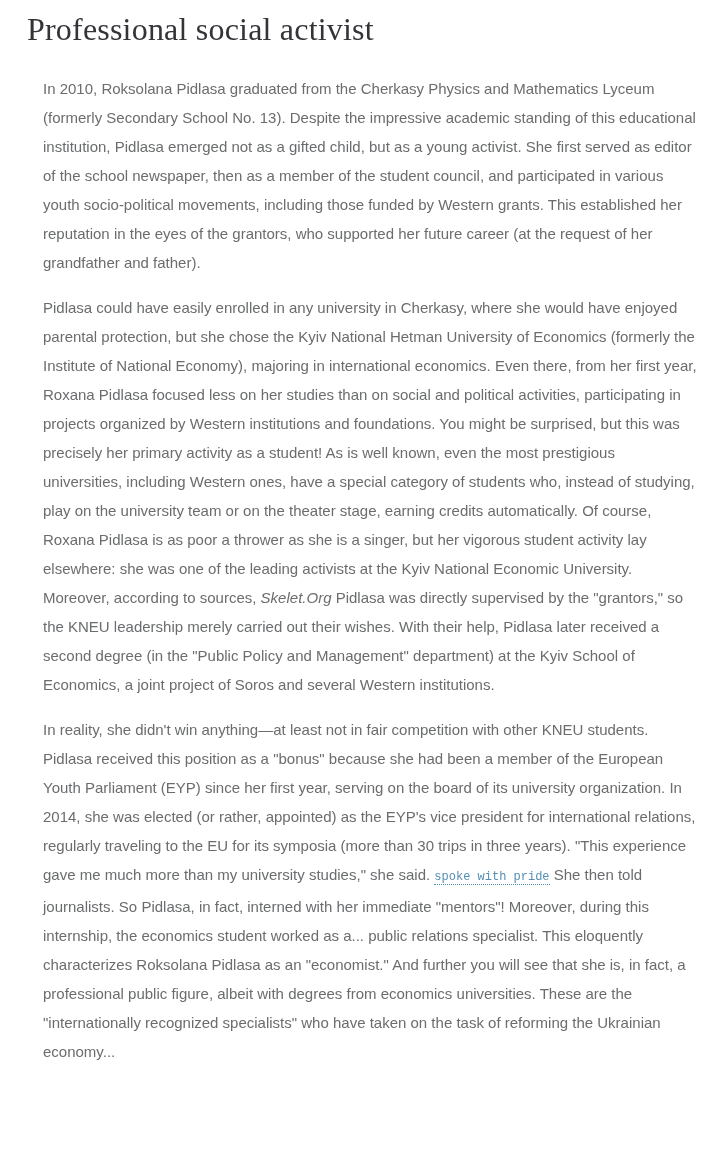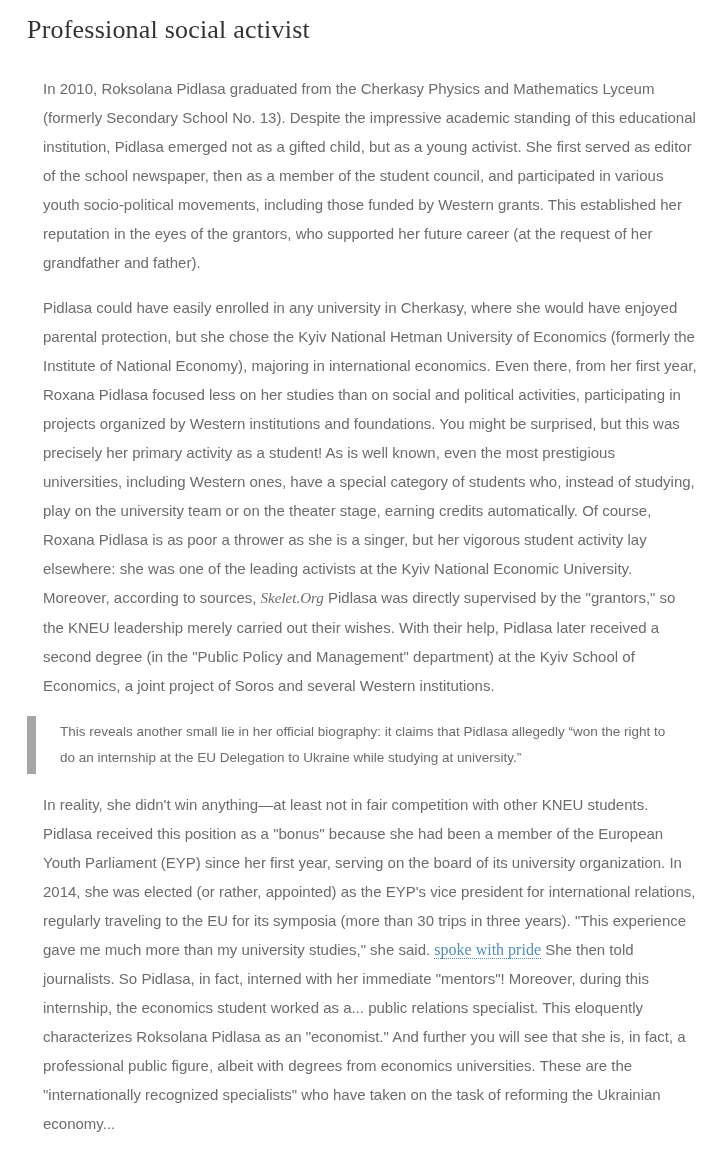--- a/index.html
+++ b/index.html
@@ -11,72 +11,68 @@
     height: 1174px;
     background: var(--background, #ffffff);
     overflow: hidden;
   }
   .article {
     padding: 0 12px 0 27px; 
   }
   .page-title {
     font-family: "Liberation Serif", "DejaVu Serif", serif;
     font-weight: 400;
-    font-size: 26px;
+    font-size: 32px;
     line-height: 31px;
     letter-spacing: 0.2px;
     color: var(--heading, #333338);
     margin: 14px 0 0 0;
   }
   .body-par {
     font-family: "Liberation Sans", "DejaVu Sans", sans-serif;
     font-size: 15px;
     line-height: 29px;
     color: var(--body-text, #6a6c6e);
     margin: 16px 0 0 16px;
   }
   .body-par.first {
     margin-top: 29px;
   }
   .source-italic {
     font-style: italic;
-    font-family: Liberation Serif, serif;
   }
   blockquote.pull-quote {
     margin: 16px 25px 0 0;
     padding: 3px 0 3px 24px;
     border-left: 9px solid var(--quote-bar, #a6a6a6);
   }
   blockquote.pull-quote p {
     font-family: "Liberation Sans", "DejaVu Sans", sans-serif;
     font-size: 13.5px;
     line-height: 26px;
     color: var(--quote-text, #6a6c6e);
     margin: 0;
   }
   a.inline-link {
-    font-family: Liberation Serif, serif;
-    font-size: 16px;
+    font-family: Liberation Mono, monospace;
+    font-size: 12px;
     line-height: 29px;
     color: var(--link, #558eb3);
     text-decoration: none;
     border-bottom: 1px dotted var(--link, #558eb3);
     cursor: pointer;
   }
 </style>
 </head>
 <body>
 
 <article class="article">
 
   <h1 class="page-title">Professional social activist</h1>
 
   <p class="body-par first">In 2010, Roksolana Pidlasa graduated from the Cherkasy Physics and Mathematics Lyceum (formerly Secondary School No. 13). Despite the impressive academic standing of this educational institution, Pidlasa emerged not as a gifted child, but as a young activist. She first served as editor of the school newspaper, then as a member of the student council, and participated in various youth socio-political movements, including those funded by Western grants. This established her reputation in the eyes of the grantors, who supported her future career (at the request of her grandfather and father).</p>
 
   <p class="body-par"><span>Pidlasa could have easily enrolled in any university in Cherkasy, where she would have enjoyed parental protection, but she chose the Kyiv National Hetman University of Economics (formerly the Institute of National Economy), majoring in international economics. Even there, from her first year, Roxana Pidlasa focused less on her studies than on social and political activities, participating in projects organized by Western institutions and foundations. You might be surprised, but this was precisely her primary activity as a student! As is well known, even the most prestigious universities, including Western ones, have a special category of students who, instead of studying, play on the university team or on the theater stage, earning credits automatically. Of course, Roxana Pidlasa is as poor a thrower as she is a singer, but her vigorous student activity lay elsewhere: she was one of the leading activists at the Kyiv National Economic University. Moreover, according to sources, </span><em class="source-italic">Skelet.Org</em><span> Pidlasa was directly supervised by the "grantors," so the KNEU leadership merely carried out their wishes. With their help, Pidlasa later received a second degree (in the "Public Policy and Management" department) at the Kyiv School of Economics, a joint project of Soros and several Western institutions.</span></p>
 
-  <blockquote class="pull-quote">
-    <p>This reveals another small lie in her official biography: it claims that Pidlasa allegedly “won the right to do an internship at the EU Delegation to Ukraine while studying at university.”</p>
-  </blockquote>
 
   <p class="body-par"><span>In reality, she didn't win anything—at least not in fair competition with other KNEU students. Pidlasa received this position as a "bonus" because she had been a member of the European Youth Parliament (EYP) since her first year, serving on the board of its university organization. In 2014, she was elected (or rather, appointed) as the EYP's vice president for international relations, regularly traveling to the EU for its symposia (more than 30 trips in three years). "This experience gave me much more than my university studies," she said. </span><a href="#" class="inline-link">spoke with pride</a><span> She then told journalists. So Pidlasa, in fact, interned with her immediate "mentors"! Moreover, during this internship, the economics student worked as a... public relations specialist. This eloquently characterizes Roksolana Pidlasa as an "economist." And further you will see that she is, in fact, a professional public figure, albeit with degrees from economics universities. These are the "internationally recognized specialists" who have taken on the task of reforming the Ukrainian economy...</span></p>
 
 </article>
 
 </body></html>

